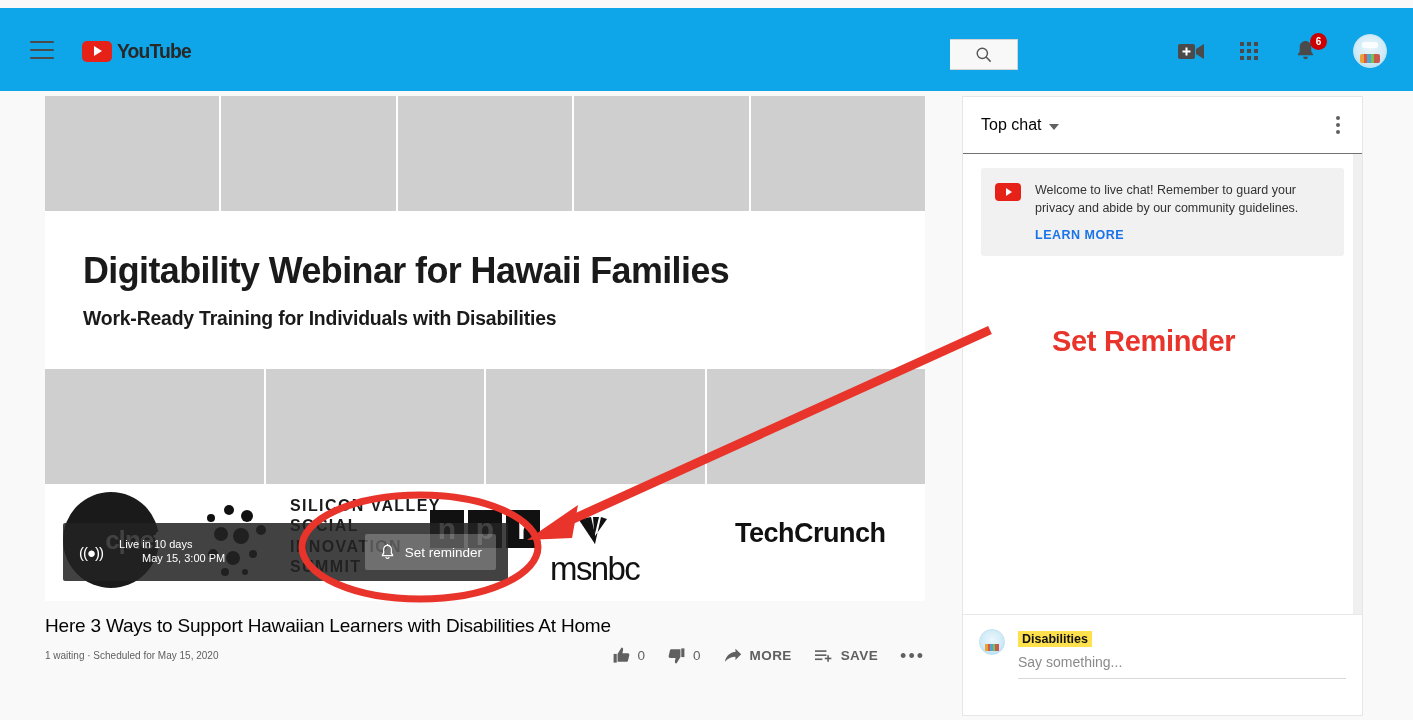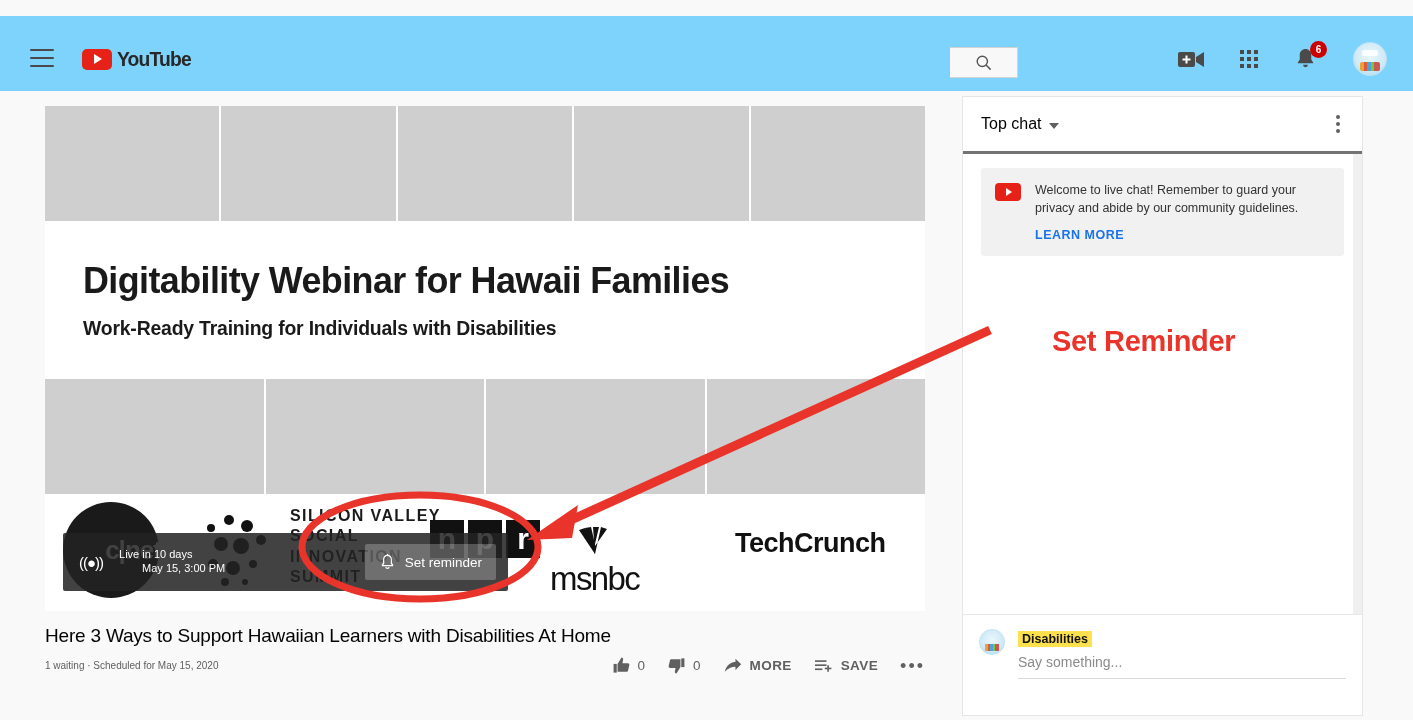--- a/index.html
+++ b/index.html
@@ -5,22 +5,22 @@
   * { box-sizing: border-box; margin: 0; padding: 0; }
   html, body {
     width: 1413px; height: 720px;
     background: #f9f9f9;
     font-family: "Liberation Sans", sans-serif;
     overflow: hidden;
   }
 
   
   .topbar {
-    position: absolute; left: 0; top: 16px; width: 1413px; height: 91px;
-    background: #7dd3fc;
+    position: absolute; left: 0; top: 8px; width: 1413px; height: 91px;
+    background: #0ea5e9;
     display: flex; align-items: center;
   }
   .hamburger {
     position: absolute; left: 30px; top: 33px;
     width: 24px; height: 18px;
     display: flex; flex-direction: column; justify-content: space-between;
     cursor: pointer;
   }
   .hamburger span { display: block; height: 2px; width: 24px; background: #4a4a4a; border-radius: 1px; }
 
@@ -99,21 +99,21 @@
   }
 
   
   .page {
     position: absolute; left: 0; top: 91px; width: 1413px; height: 629px;
     background: #f9f9f9;
   }
 
   
   .video-col {
-    position: absolute; left: 45px; top: 15px; width: 880px;
+    position: absolute; left: 45px; top: 5px; width: 880px;
   }
   .player {
     position: relative; width: 880px; height: 505px;
     background: #ffffff; overflow: hidden;
   }
   .strip {
     display: flex; width: 100%; height: 115px; overflow: hidden; gap: 2px;
   }
   .strip .ph { flex: 1; position: relative; overflow: hidden; background: #cfcfcf; }
 
@@ -222,21 +222,21 @@
   .dots-h { letter-spacing: 2px; font-size: 18px; color: #606060; line-height: 8px; cursor: pointer; }
 
   
   .chat {
     position: absolute; left: 962px; top: 5px;
     width: 401px; height: 620px;
     background: #fff; border: 1px solid #e6e6e6;
   }
   .chat-head {
     height: 57px; display: flex; align-items: center; justify-content: space-between;
-    padding: 0 16px 0 18px; border-bottom: 3px solid #737373;
+    padding: 0 16px 0 18px; border-bottom: 1px solid #737373;
   }
   .chat-head .lhs { display: flex; align-items: center; gap: 8px; cursor: pointer; }
   .chat-head .ct { font-size: 16px; color: #030303; }
   .caret { width: 0; height: 0; border-left: 5px solid transparent; border-right: 5px solid transparent;
            border-top: 6px solid #606060; margin-top: 3px; }
   .dots-v { display: flex; flex-direction: column; gap: 3px; cursor: pointer; padding: 6px; }
   .dots-v i { width: 4px; height: 4px; border-radius: 50%; background: #606060; display: block; }
 
   .chat-body { position: relative; height: 460px; background: #fff; overflow: hidden; }
   .welcome {

